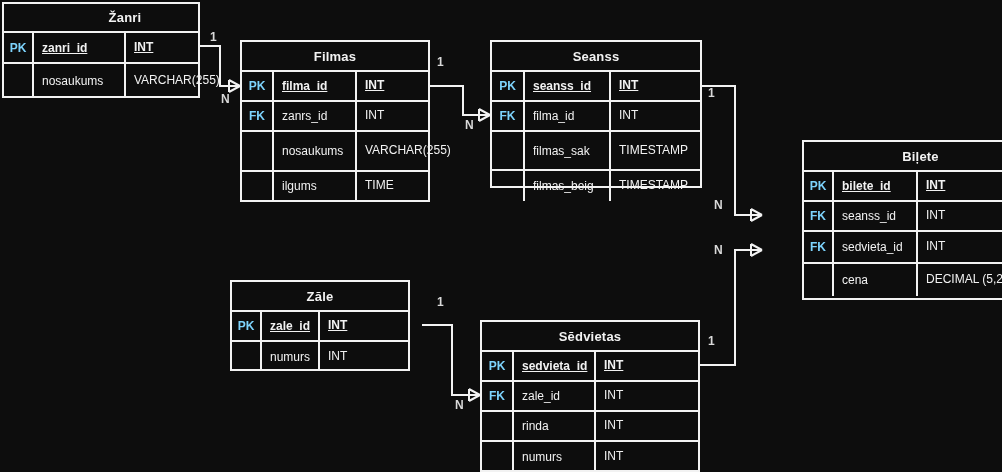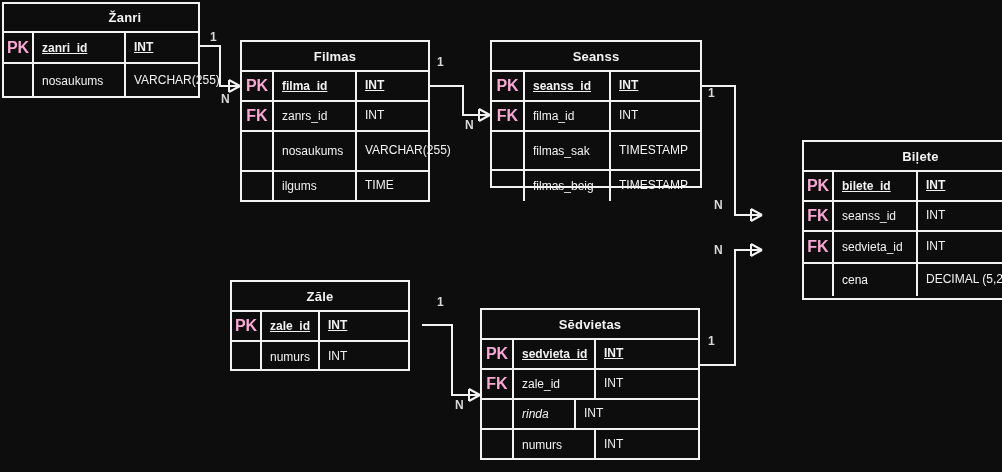--- a/index.html
+++ b/index.html
@@ -45,22 +45,22 @@
     width: 100%;
     flex: 1 1 auto;
     border-bottom: 2px solid #f2f2f2;
   }
   .attr-row.last { border-bottom: none; }
   .cell-key {
     box-sizing: border-box;
     display: flex;
     align-items: center;
     justify-content: center;
-    color: #f9a8d4;
-    font-size: 16px;
+    color: #7dd3fc;
+    font-size: 12px;
     font-weight: bold;
     border-right: 2px solid #f2f2f2;
     flex: 0 0 auto;
   }
   .cell-name {
     box-sizing: border-box;
     display: flex;
     align-items: center;
     padding-left: 8px;
     color: #f2f2f2;
@@ -222,35 +222,35 @@
           <div class="cell-key" style="width: 30px;">PK</div>
           <div class="cell-name" style="width: 58px;">zale_id</div>
           <div class="cell-type">INT</div>
         </div>
         <div class="attr-row last" style="height: 29px; flex: 0 0 auto;">
           <div class="cell-key" style="width: 30px;"></div>
           <div class="cell-name" style="width: 58px;">numurs</div>
           <div class="cell-type">INT</div>
         </div>
       </div>
-      <div class="entity" style="left: 480px; top: 308px; width: 220px; height: 152px;">
+      <div class="entity" style="left: 480px; top: 320px; width: 220px; height: 152px;">
         <div class="entity-title" style="height: 30px; min-height: 30px;">Sēdvietas</div>
         <div class="attr-row pk" style="height: 30px; flex: 0 0 auto;">
           <div class="cell-key" style="width: 32px;">PK</div>
           <div class="cell-name" style="width: 82px;">sedvieta_id</div>
           <div class="cell-type">INT</div>
         </div>
         <div class="attr-row" style="height: 30px; flex: 0 0 auto;">
           <div class="cell-key" style="width: 32px;">FK</div>
           <div class="cell-name" style="width: 82px;">zale_id</div>
           <div class="cell-type">INT</div>
         </div>
         <div class="attr-row" style="height: 30px; flex: 0 0 auto;">
           <div class="cell-key" style="width: 32px;"></div>
-          <div class="cell-name" style="width: 62px; font-style: italic;">rinda</div>
+          <div class="cell-name" style="width: 82px;">rinda</div>
           <div class="cell-type">INT</div>
         </div>
         <div class="attr-row last" style="height: 30px; flex: 0 0 auto;">
           <div class="cell-key" style="width: 32px;"></div>
           <div class="cell-name" style="width: 82px;">numurs</div>
           <div class="cell-type">INT</div>
         </div>
       </div>
     </div>
   <div id="labels-layer">

